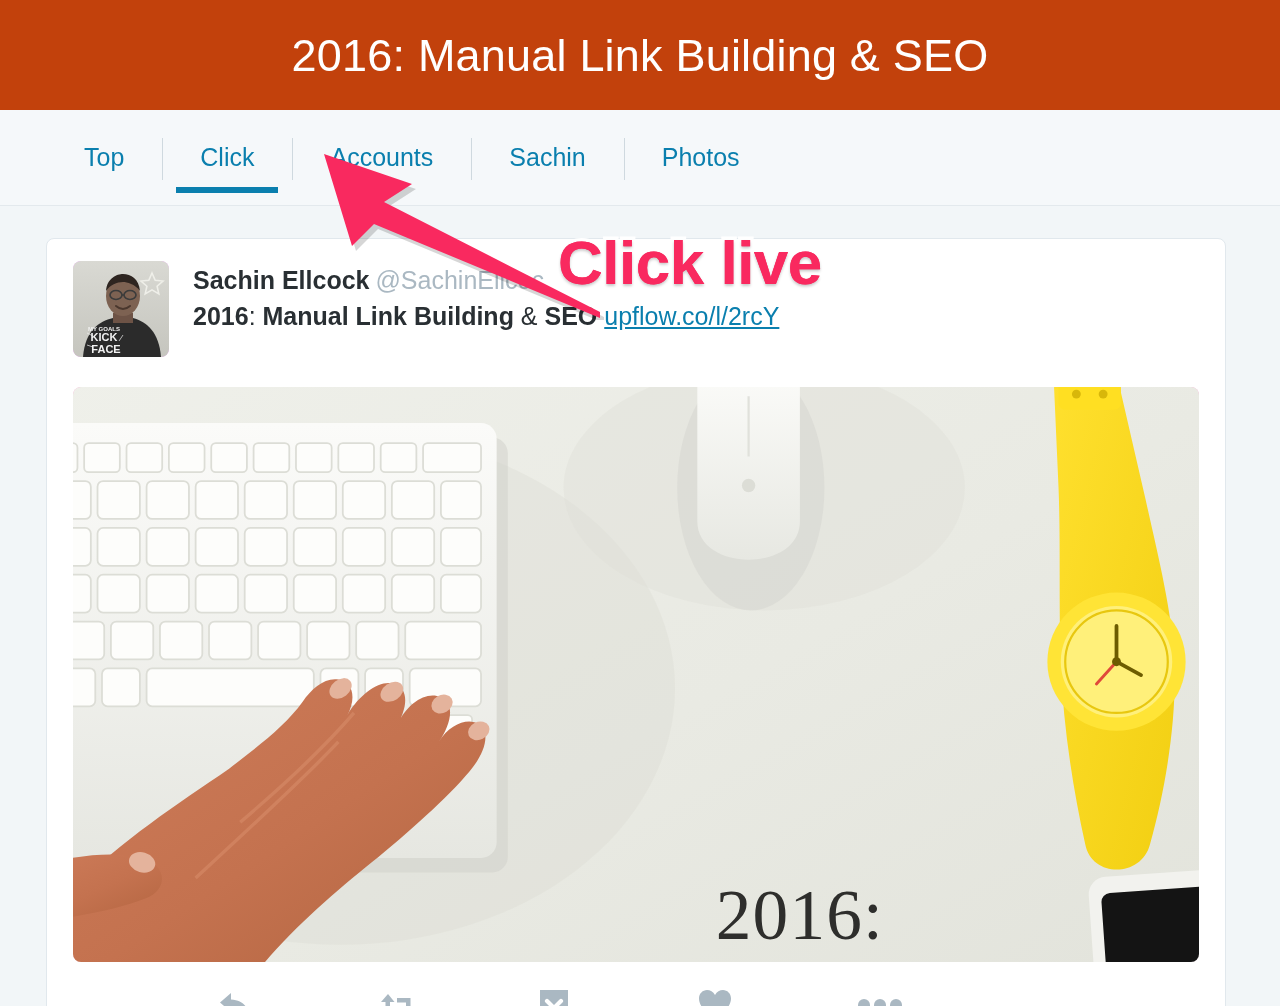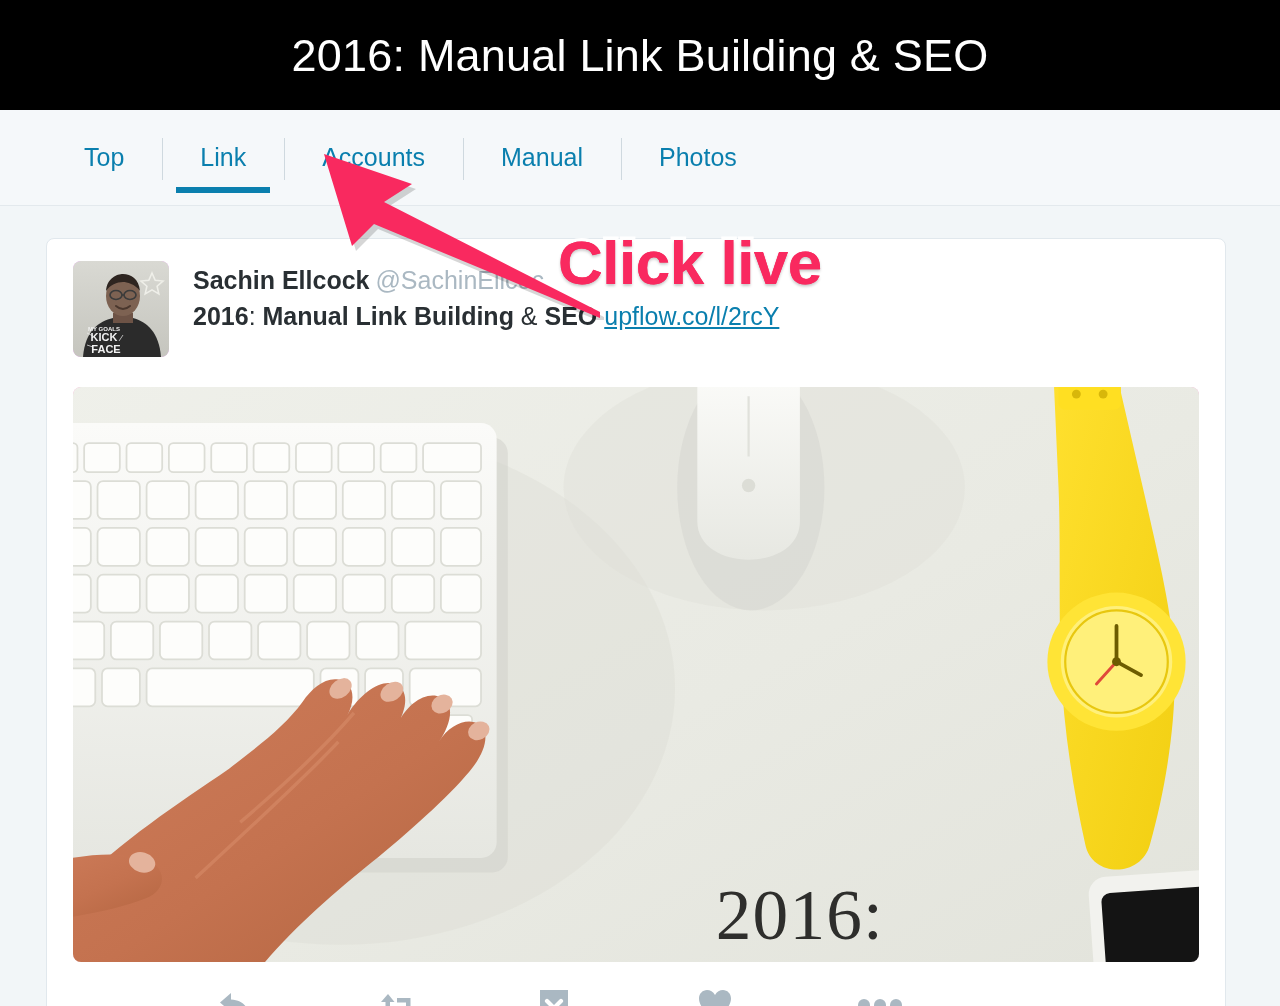--- a/index.html
+++ b/index.html
@@ -11,21 +11,21 @@
     height: 1006px;
     background: #f2f6f8;
     font-family: "Liberation Sans", sans-serif;
     overflow: hidden;
     position: relative;
   }
 
   
   .header-banner {
     height: 110px;
-    background: #000000;
+    background: #c2410c;
     display: flex;
     align-items: center;
     justify-content: center;
   }
   .header-title {
     color: #ffffff;
     font-size: 45px;
     font-weight: 400;
     letter-spacing: 0.2px;
     line-height: 1;
@@ -225,27 +225,27 @@
 <div class="header-banner">
   <div class="header-title">2016: Manual Link Building &amp; SEO</div>
 </div>
 
 <div class="tabbar">
   <div class="tabs">
     <div class="tab">
       <span>Top</span>
     </div>
     <div class="tab active">
-      <span>Link</span>
+      <span>Click</span>
     </div>
     <div class="tab">
       <span>Accounts</span>
     </div>
     <div class="tab">
-      <span>Manual</span>
+      <span>Sachin</span>
     </div>
     <div class="tab">
       <span>Photos</span>
     </div>
   </div>
 </div>
 
 <div class="content-area">
 
   <div class="tweet-card">

